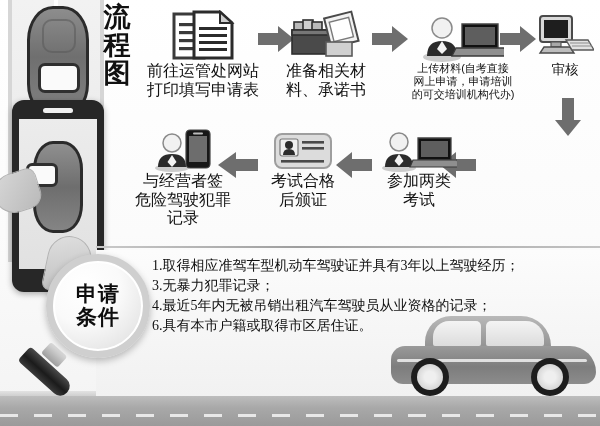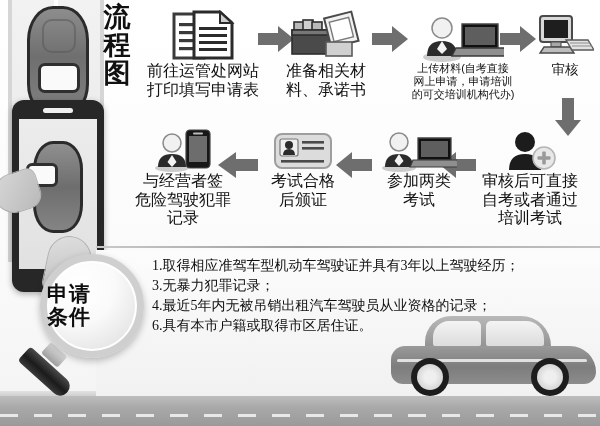--- a/index.html
+++ b/index.html
@@ -133,26 +133,26 @@
     background: linear-gradient(90deg,#c9c9c9,#9e9e9e 40%,#c2c2c2);
   }
 
   
   .cond-panel {
     position: absolute; left: 96px; top: 250px; width: 504px; height: 146px;
     background: linear-gradient(180deg,#fcfcfc,#f1f1f1);
   }
   .magnifier { position: absolute; left: 22px; top: 248px; width: 146px; height: 150px; }
   .mag-lens {
-    position: absolute; left: 18px; top: 6px; width: 104px; height: 104px;
+    position: absolute; left: 24px; top: 6px; width: 104px; height: 104px;
     border-radius: 50%;
     background: radial-gradient(circle at 34% 28%, #ffffff 0%, #fafafa 42%, #e6e6e6 78%, #d2d2d2 100%);
     border: 7px solid #cfcfcf;
     box-shadow: inset 0 0 0 2px #ffffff, 0 3px 7px rgba(0,0,0,.25);
-    display: flex; align-items: center; justify-content: flex-start;
+    display: flex; align-items: center; justify-content: center;
   }
   .mag-label {
     font-size: 21px; font-weight: bold; color: #0d0d0d; line-height: 1.08;
     text-align: center; letter-spacing: 1px;
   }
   .mag-label span { display: block; }
   .mag-handle {
     position: absolute; left: 2px; top: 96px; width: 58px; height: 19px;
     background: linear-gradient(180deg,#4a4a4a,#1b1b1b 55%,#3a3a3a);
     border-radius: 4px 9px 9px 4px;
@@ -343,36 +343,20 @@
       </div>
       <div class="ntext" style="font-size:13.5px;">审核</div>
     </div>
 
     <div class="arrow" style="left:555px; top:98px;">
       <svg width="26" height="38" viewBox="0 0 26 38">
           <path d="M7 0 h12 v22 h7 l-13 16 -13 -16 h7 z" fill="#6e6e6e"></path>
         </svg>
     </div>
 
-    <div class="node" style="left:470px; top:128px; width:120px;">
-      <div class="icon-wrap" style="height:44px;">
-        <svg width="62" height="42" viewBox="0 0 62 42">
-          <circle cx="26" cy="12" r="10" fill="#1c1c1c"></circle>
-          <path d="M10 40 q0-16 16-16 q16 0 16 16 z" fill="#1c1c1c"></path>
-          <circle cx="45" cy="28" r="11" fill="#e8e8e8" stroke="#b5b5b5" stroke-width="1.6"></circle>
-          <g fill="#9a9a9a">
-            <rect x="43.2" y="21.5" width="3.6" height="13" rx="1"></rect>
-            <rect x="38.5" y="26.2" width="13" height="3.6" rx="1"></rect>
-          </g>
-        </svg>
-      </div>
-      <div class="ntext">审核后可直接
-自考或者通过
-培训考试</div>
-    </div>
 
     <div class="arrow" style="left:440px; top:152px;">
       <svg width="36" height="26" viewBox="0 0 36 26">
           <path d="M36 7 h-20 v-7 l-16 13 16 13 v-7 h20 z" fill="#6e6e6e"></path>
         </svg>
     </div>
 
     <div class="node" style="left:378px; top:128px; width:82px;">
       <div class="icon-wrap" style="height:44px;">
         <svg width="76" height="44" viewBox="0 0 76 44">

